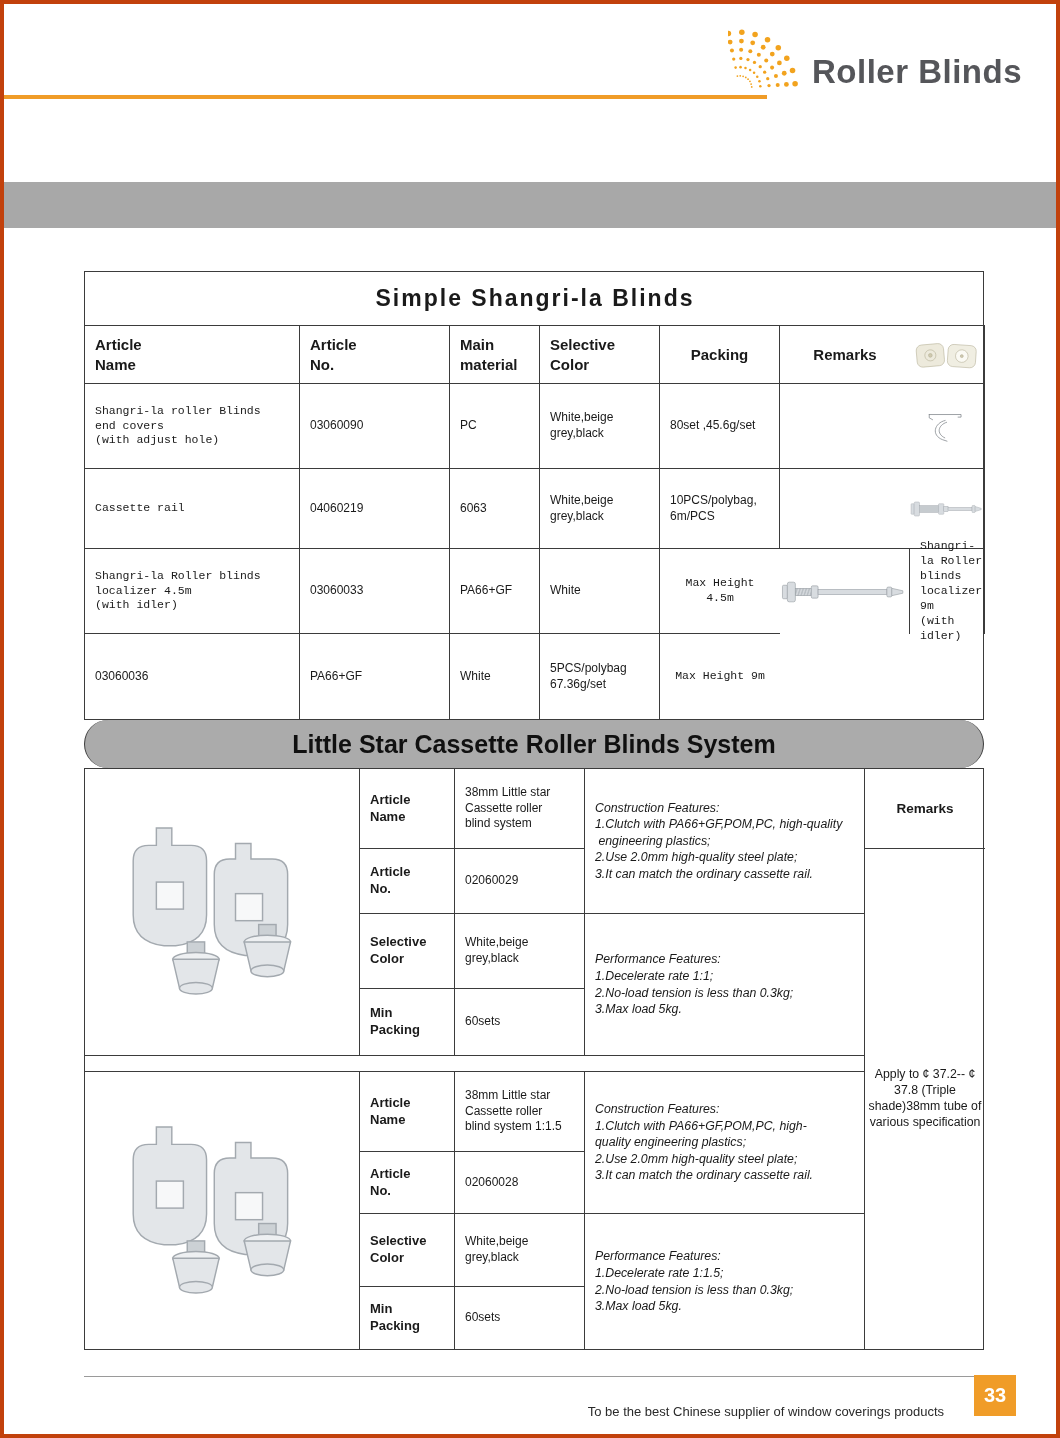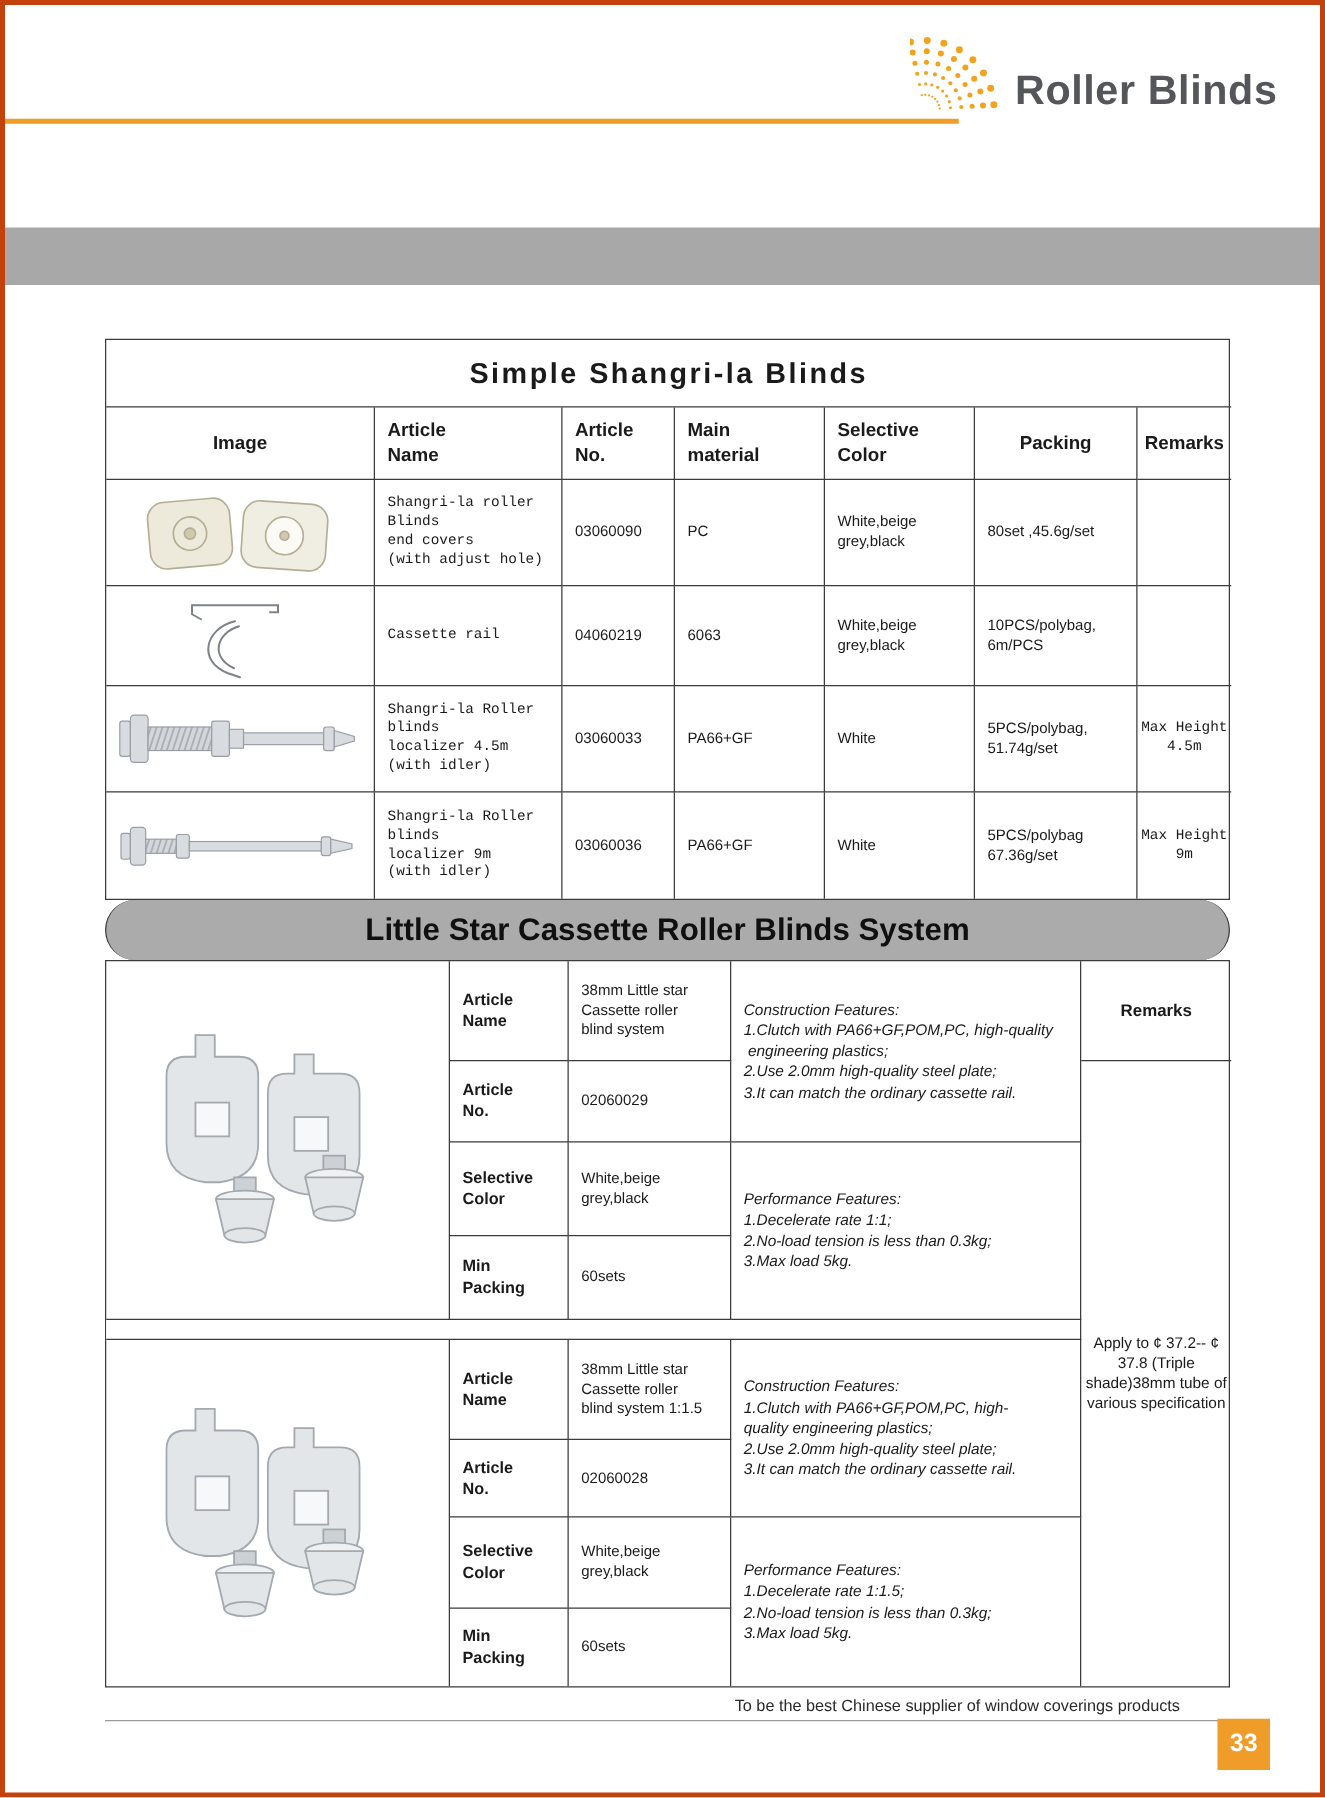--- a/index.html
+++ b/index.html
@@ -41,21 +41,21 @@
   .imgA { grid-row:1/5; grid-column:1; } .imgB { grid-row:6/10; grid-column:1; }
   .consA { grid-row:1/3; grid-column:4; } .perfA { grid-row:3/5; grid-column:4; }
   .consB { grid-row:6/8; grid-column:4; } .perfB { grid-row:8/10; grid-column:4; }
   .sp { grid-row:5; grid-column:1/5; background:#fff; }
   .r1{grid-row:1}.r2{grid-row:2}.r3{grid-row:3}.r4{grid-row:4}
   .r6{grid-row:6}.r7{grid-row:7}.r8{grid-row:8}.r9{grid-row:9}
   .c2{grid-column:2}.c3{grid-column:3}
 
   
   .footer-line { position:absolute; left:80px; top:1372px; width:932px; height:1px; background:#9a9a9a; }
-  .tagline { position:absolute; right:112px; top:1353px; font-size:13px; color:#2a2a2a; }
+  .tagline { position:absolute; right:112px; top:1400px; font-size:13px; color:#2a2a2a; }
   .pagenum { position:absolute; left:970px; top:1371px; width:42px; height:41px; background:#f09c28;
              color:#fff; font-size:20px; font-weight:bold; display:flex; align-items:center; justify-content:center; }
   .pimg { display:block; }
 </style>
 </head>
 <body>
 
 <div class="page">
 
   <svg width="0" height="0" style="position:absolute" aria-hidden="true">
@@ -190,21 +190,20 @@
     <div class="logo-text">Roller Blinds</div>
   </div>
 
   <div class="gray-band"></div>
 
   <div class="content">
 
     <div class="t1">
       <div class="cell lc t1-title">Simple Shangri-la Blinds</div>
 
-      <div class="cell th center">Image</div>
       <div class="cell th padL pre">Article
 Name</div>
       <div class="cell th padL pre">Article
 No.</div>
       <div class="cell th padL pre">Main
 material</div>
       <div class="cell th padL pre">Selective
 Color</div>
       <div class="cell th center">Packing</div>
       <div class="cell th center lc">Remarks</div>
@@ -242,22 +241,20 @@
         <svg class="pimg" width="200" height="66">
             <use href="#sym-loc45"></use>
           </svg>
       </div>
       <div class="cell padL pre sm">Shangri-la Roller blinds
 localizer 4.5m
 (with idler)</div>
       <div class="cell padL">03060033</div>
       <div class="cell padL">PA66+GF</div>
       <div class="cell padL pre">White</div>
-      <div class="cell padL pre">5PCS/polybag,
-51.74g/set</div>
       <div class="cell center lc pre sm">Max Height
 4.5m</div>
 
       <div class="cell img-cell lr">
         <svg class="pimg" width="200" height="66">
             <use href="#sym-loc9"></use>
           </svg>
       </div>
       <div class="cell padL pre sm lr">Shangri-la Roller blinds
 localizer 9m

